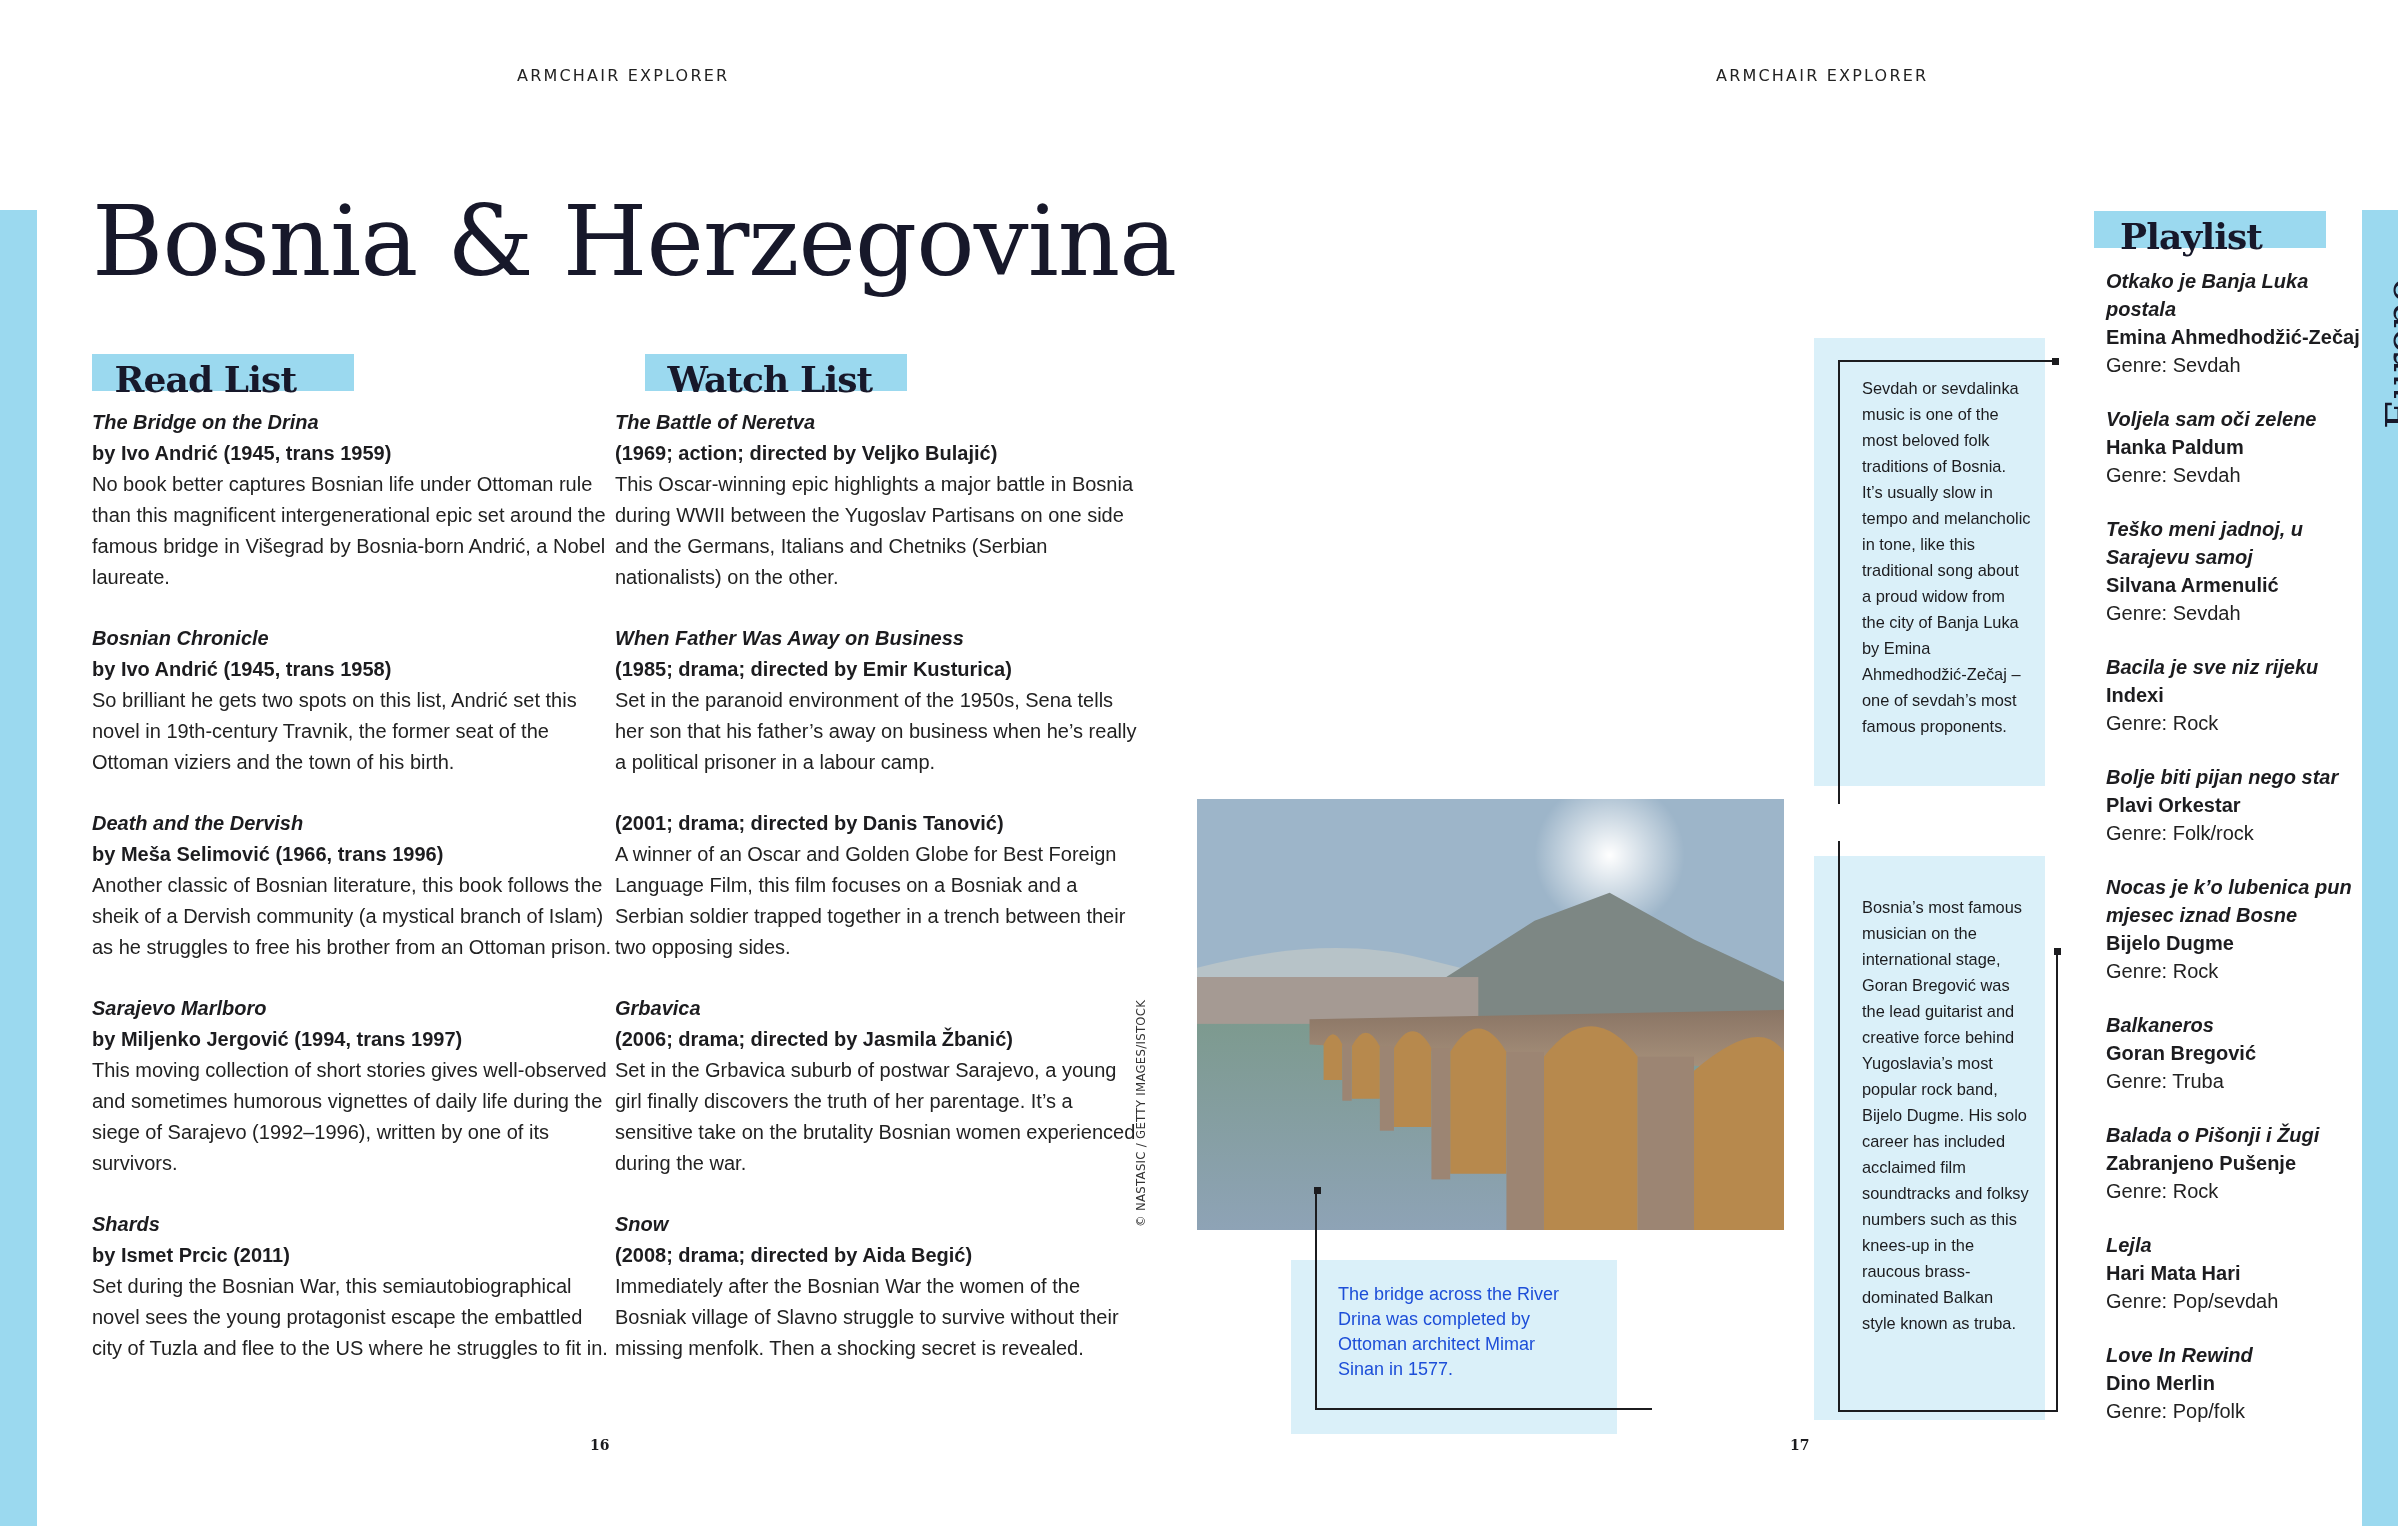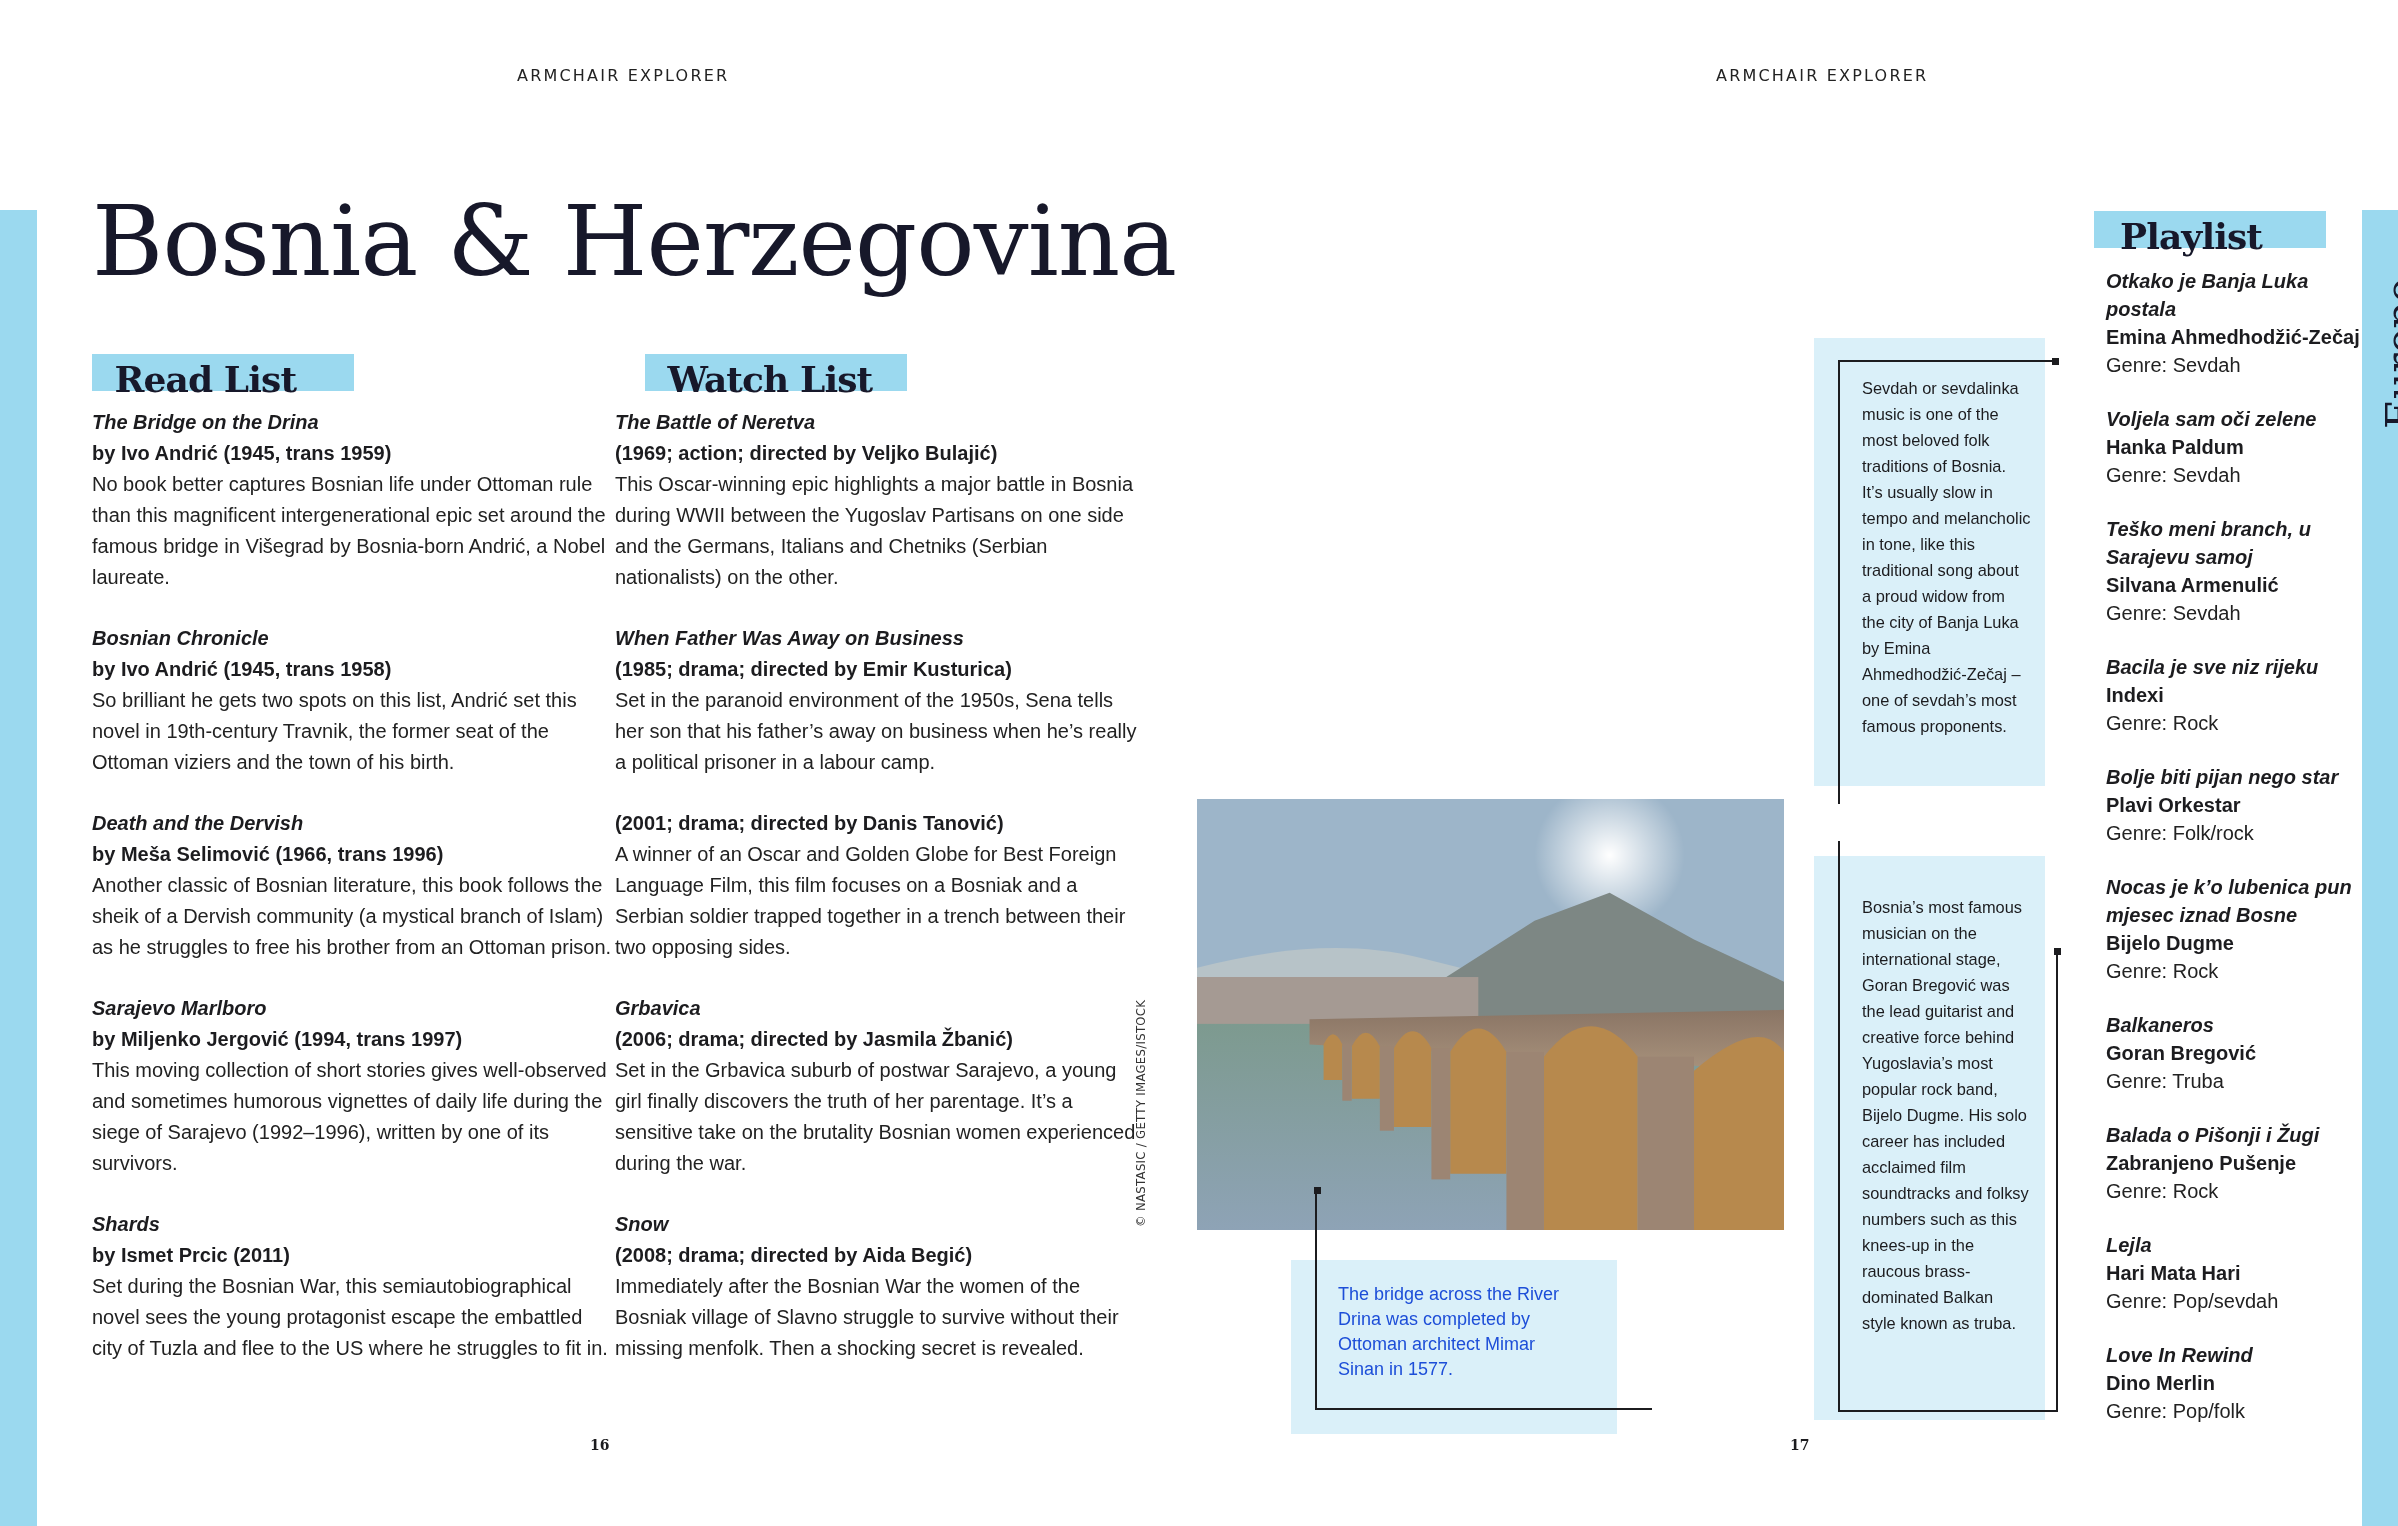--- a/index.html
+++ b/index.html
@@ -236,21 +236,21 @@
     <div class="track-title">Otkako je Banja Luka postala</div>
     <div class="track-artist">Emina Ahmedhodžić-Zečaj</div>
     <div class="track-genre">Genre: Sevdah</div>
   </div>
   <div class="track">
     <div class="track-title">Voljela sam oči zelene</div>
     <div class="track-artist">Hanka Paldum</div>
     <div class="track-genre">Genre: Sevdah</div>
   </div>
   <div class="track">
-    <div class="track-title">Teško meni branch, u Sarajevu samoj</div>
+    <div class="track-title">Teško meni jadnoj, u Sarajevu samoj</div>
     <div class="track-artist">Silvana Armenulić</div>
     <div class="track-genre">Genre: Sevdah</div>
   </div>
   <div class="track">
     <div class="track-title">Bacila je sve niz rijeku</div>
     <div class="track-artist">Indexi</div>
     <div class="track-genre">Genre: Rock</div>
   </div>
   <div class="track">
     <div class="track-title">Bolje biti pijan nego star</div>

